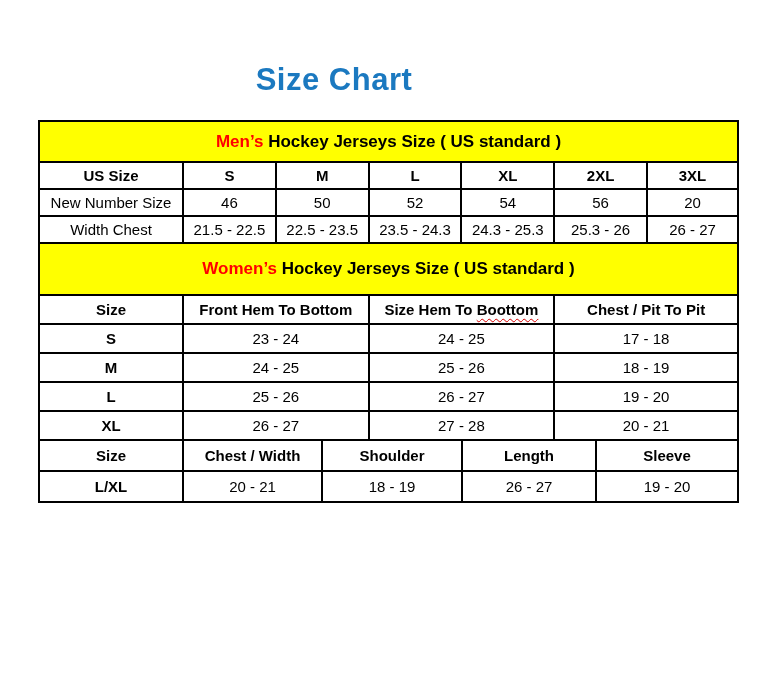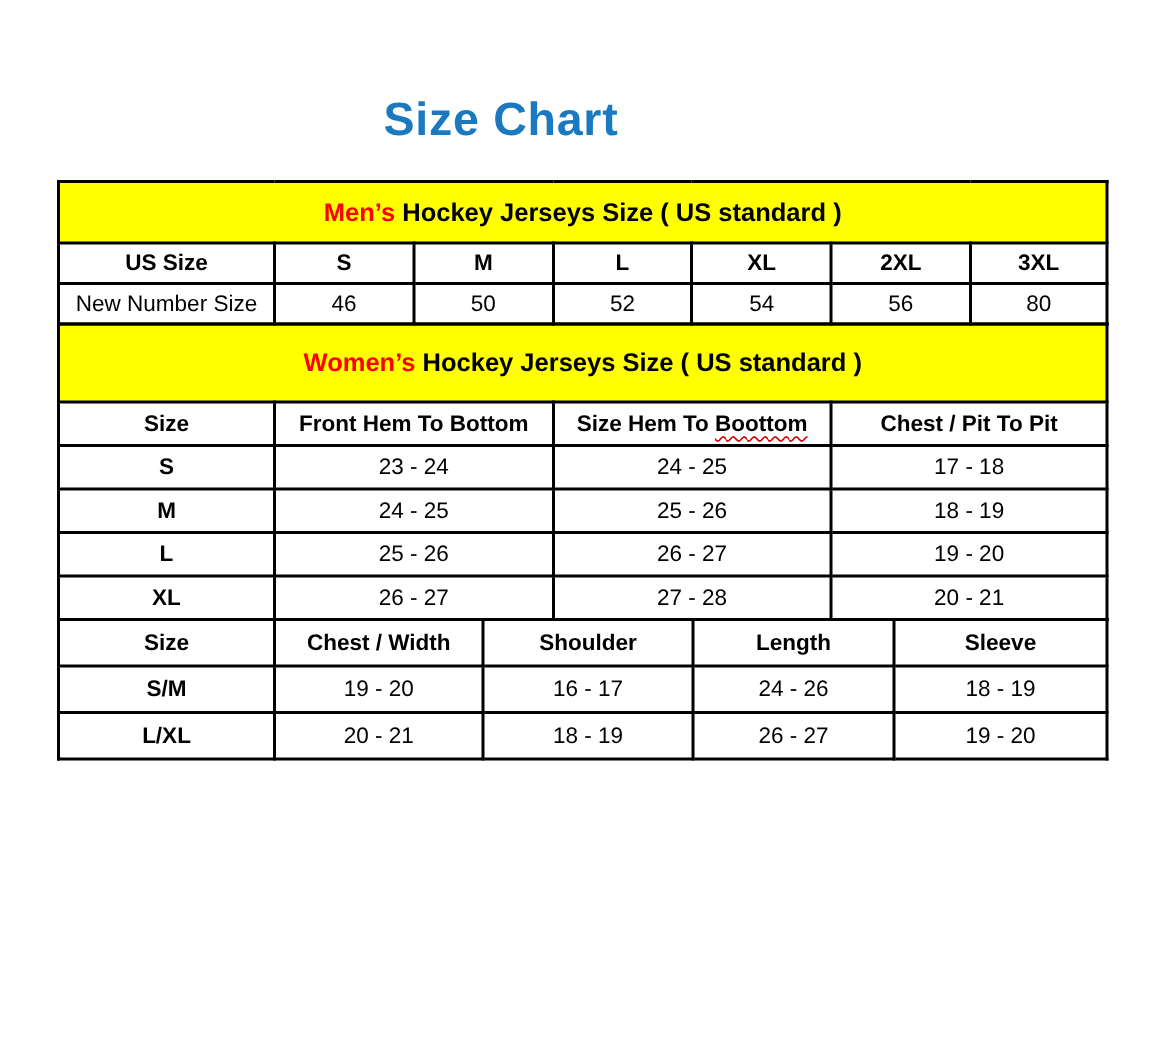--- a/index.html
+++ b/index.html
@@ -107,21 +107,30 @@
       <td>2XL</td>
       <td>3XL</td>
     </tr>
     <tr>
       <td>New Number Size</td>
       <td>46</td>
       <td>50</td>
       <td>52</td>
       <td>54</td>
       <td>56</td>
-      <td>80</td>
+      <td>20</td>
+    </tr>
+    <tr>
+      <td>Width Chest</td>
+      <td>21.5 - 22.5</td>
+      <td>22.5 - 23.5</td>
+      <td>23.5 - 24.3</td>
+      <td>24.3 - 25.3</td>
+      <td>25.3 - 26</td>
+      <td>26 - 27</td>
     </tr>
   </tbody>
     </table>
 
   <table class="tbl womens">
     <colgroup>
       <col style="width:144px">
       <col style="width:185.6px">
         <col style="width:185.6px">
         <col>
@@ -173,27 +182,20 @@
     </colgroup>
     <tbody>
     <tr class="head">
       <td>Size</td>
       <td>Chest / Width</td>
       <td>Shoulder</td>
       <td>Length</td>
       <td>Sleeve</td>
     </tr>
     <tr>
-      <td class="lbl-bold">S/M</td>
-      <td>19 - 20</td>
-      <td>16 - 17</td>
-      <td>24 - 26</td>
-      <td>18 - 19</td>
-    </tr>
-    <tr>
       <td class="lbl-bold">L/XL</td>
       <td>20 - 21</td>
       <td>18 - 19</td>
       <td>26 - 27</td>
       <td>19 - 20</td>
     </tr>
   </tbody>
     </table>
 
 </div>

